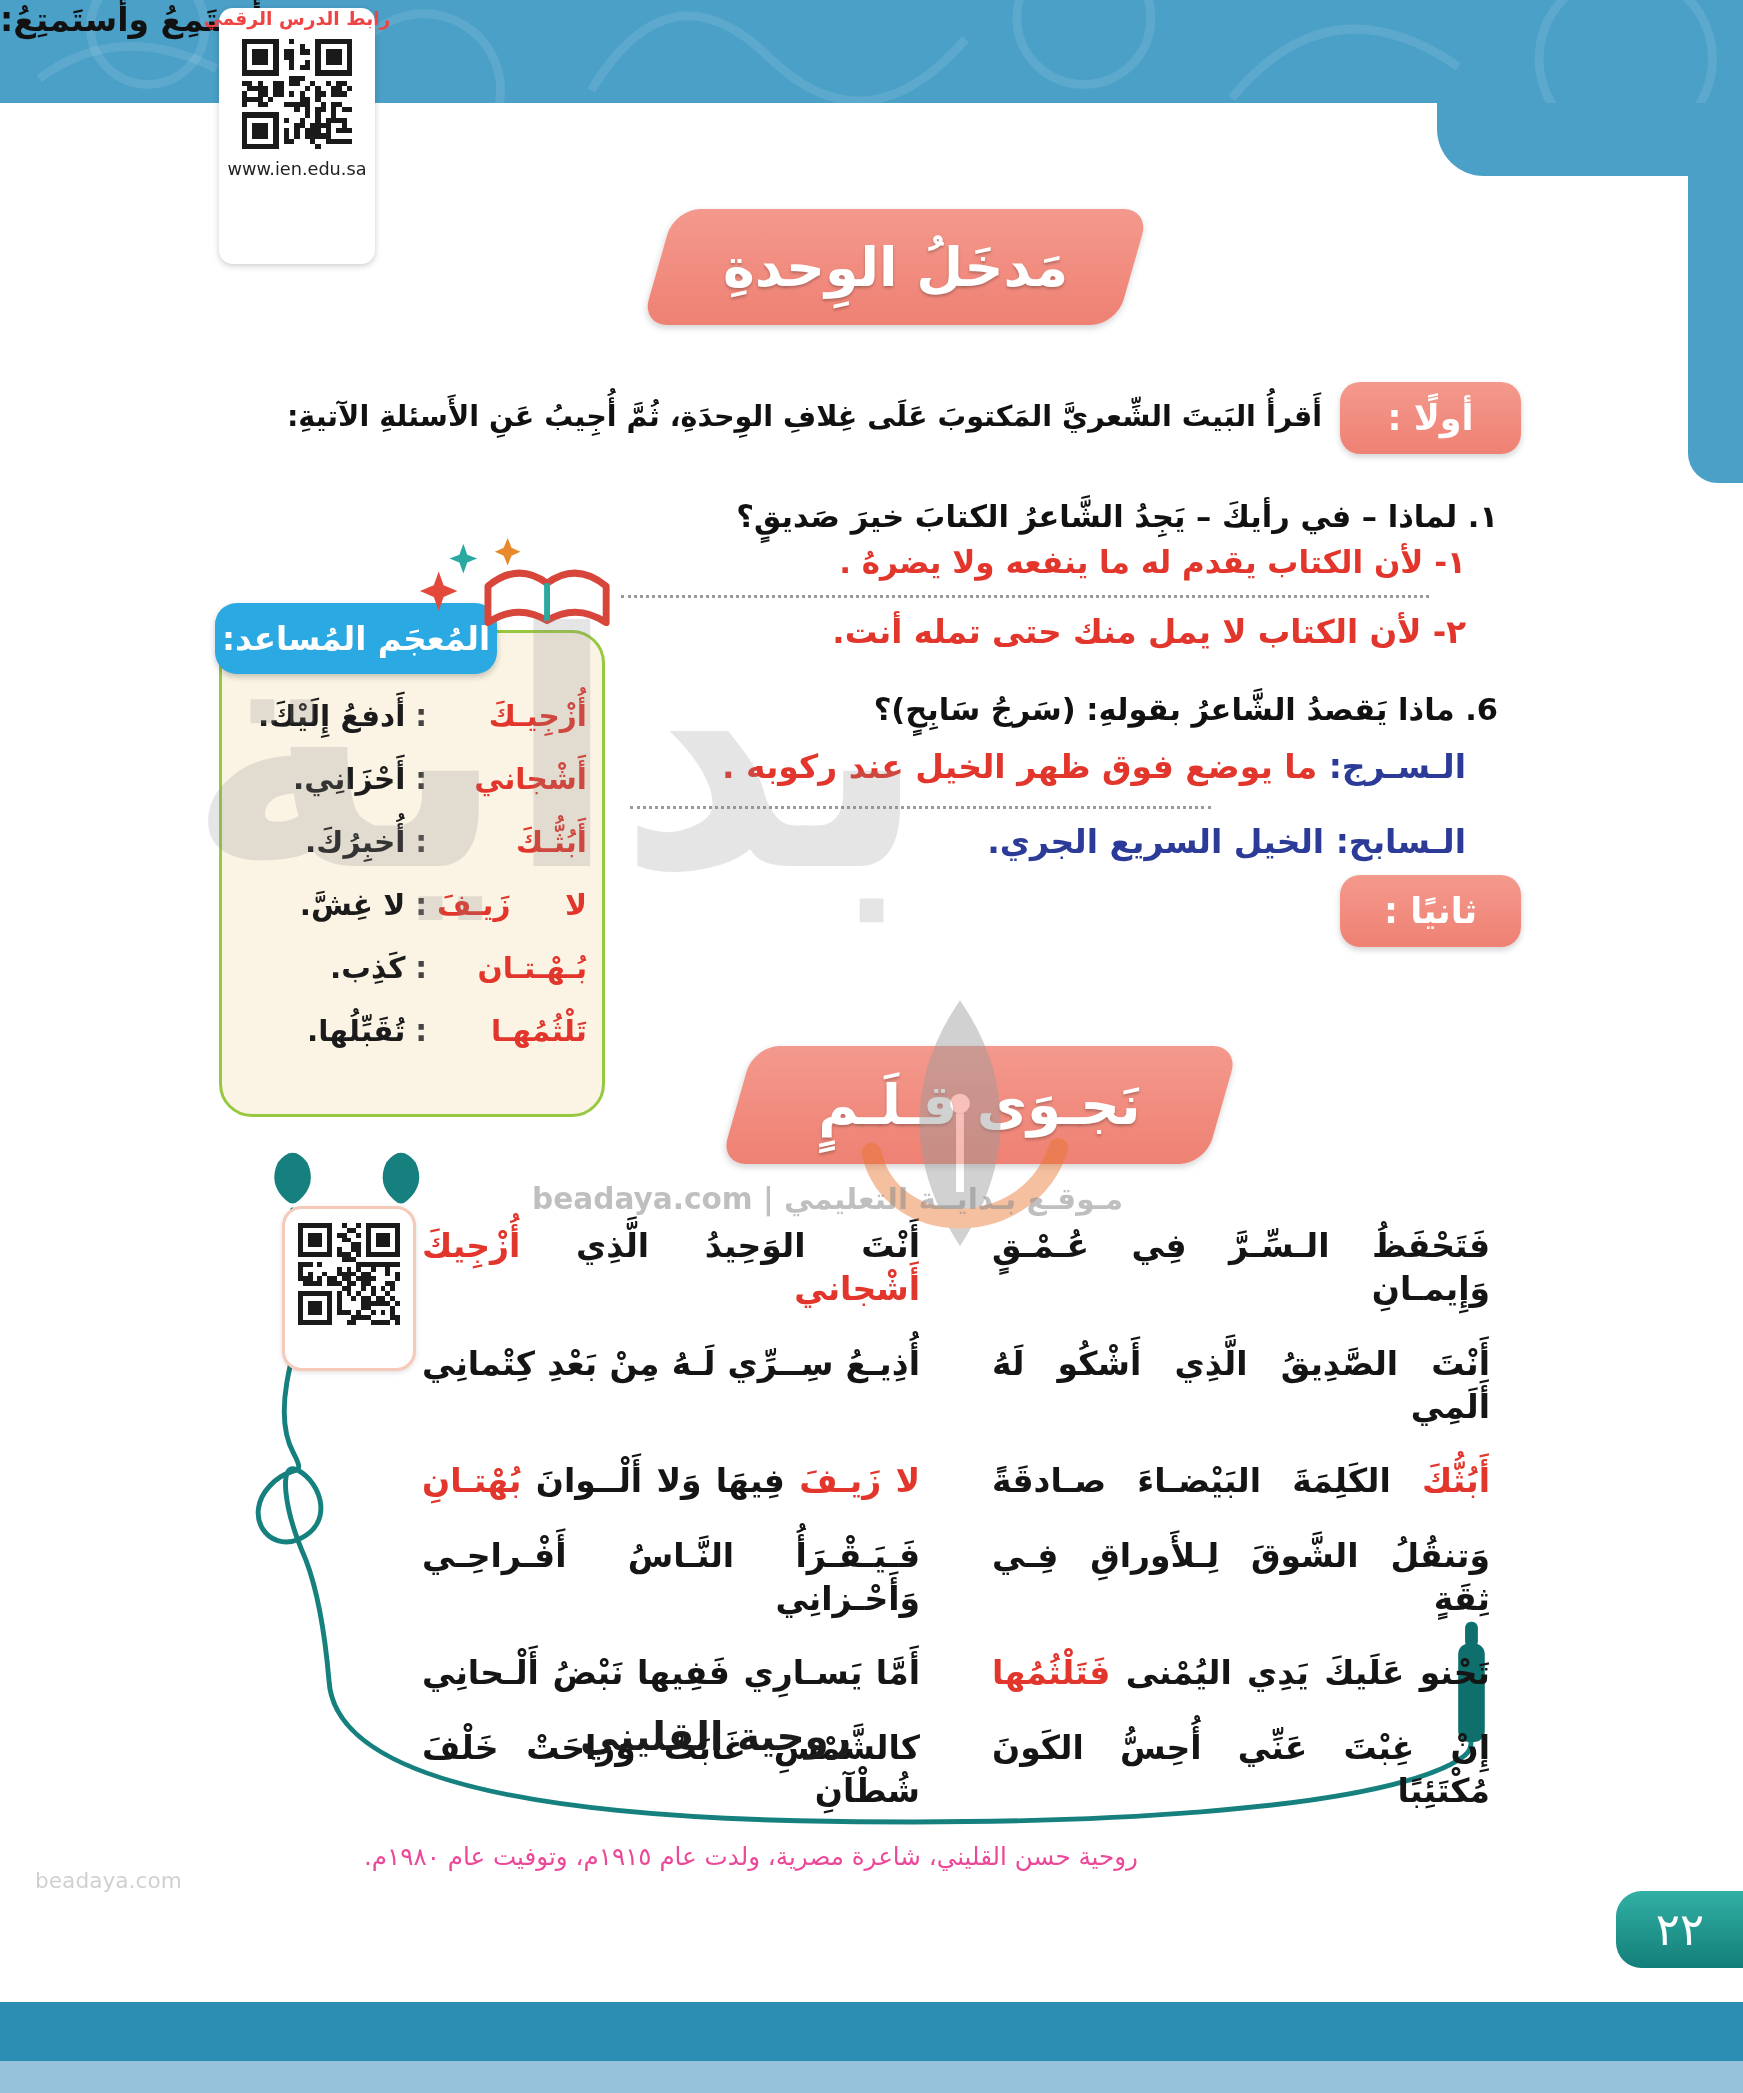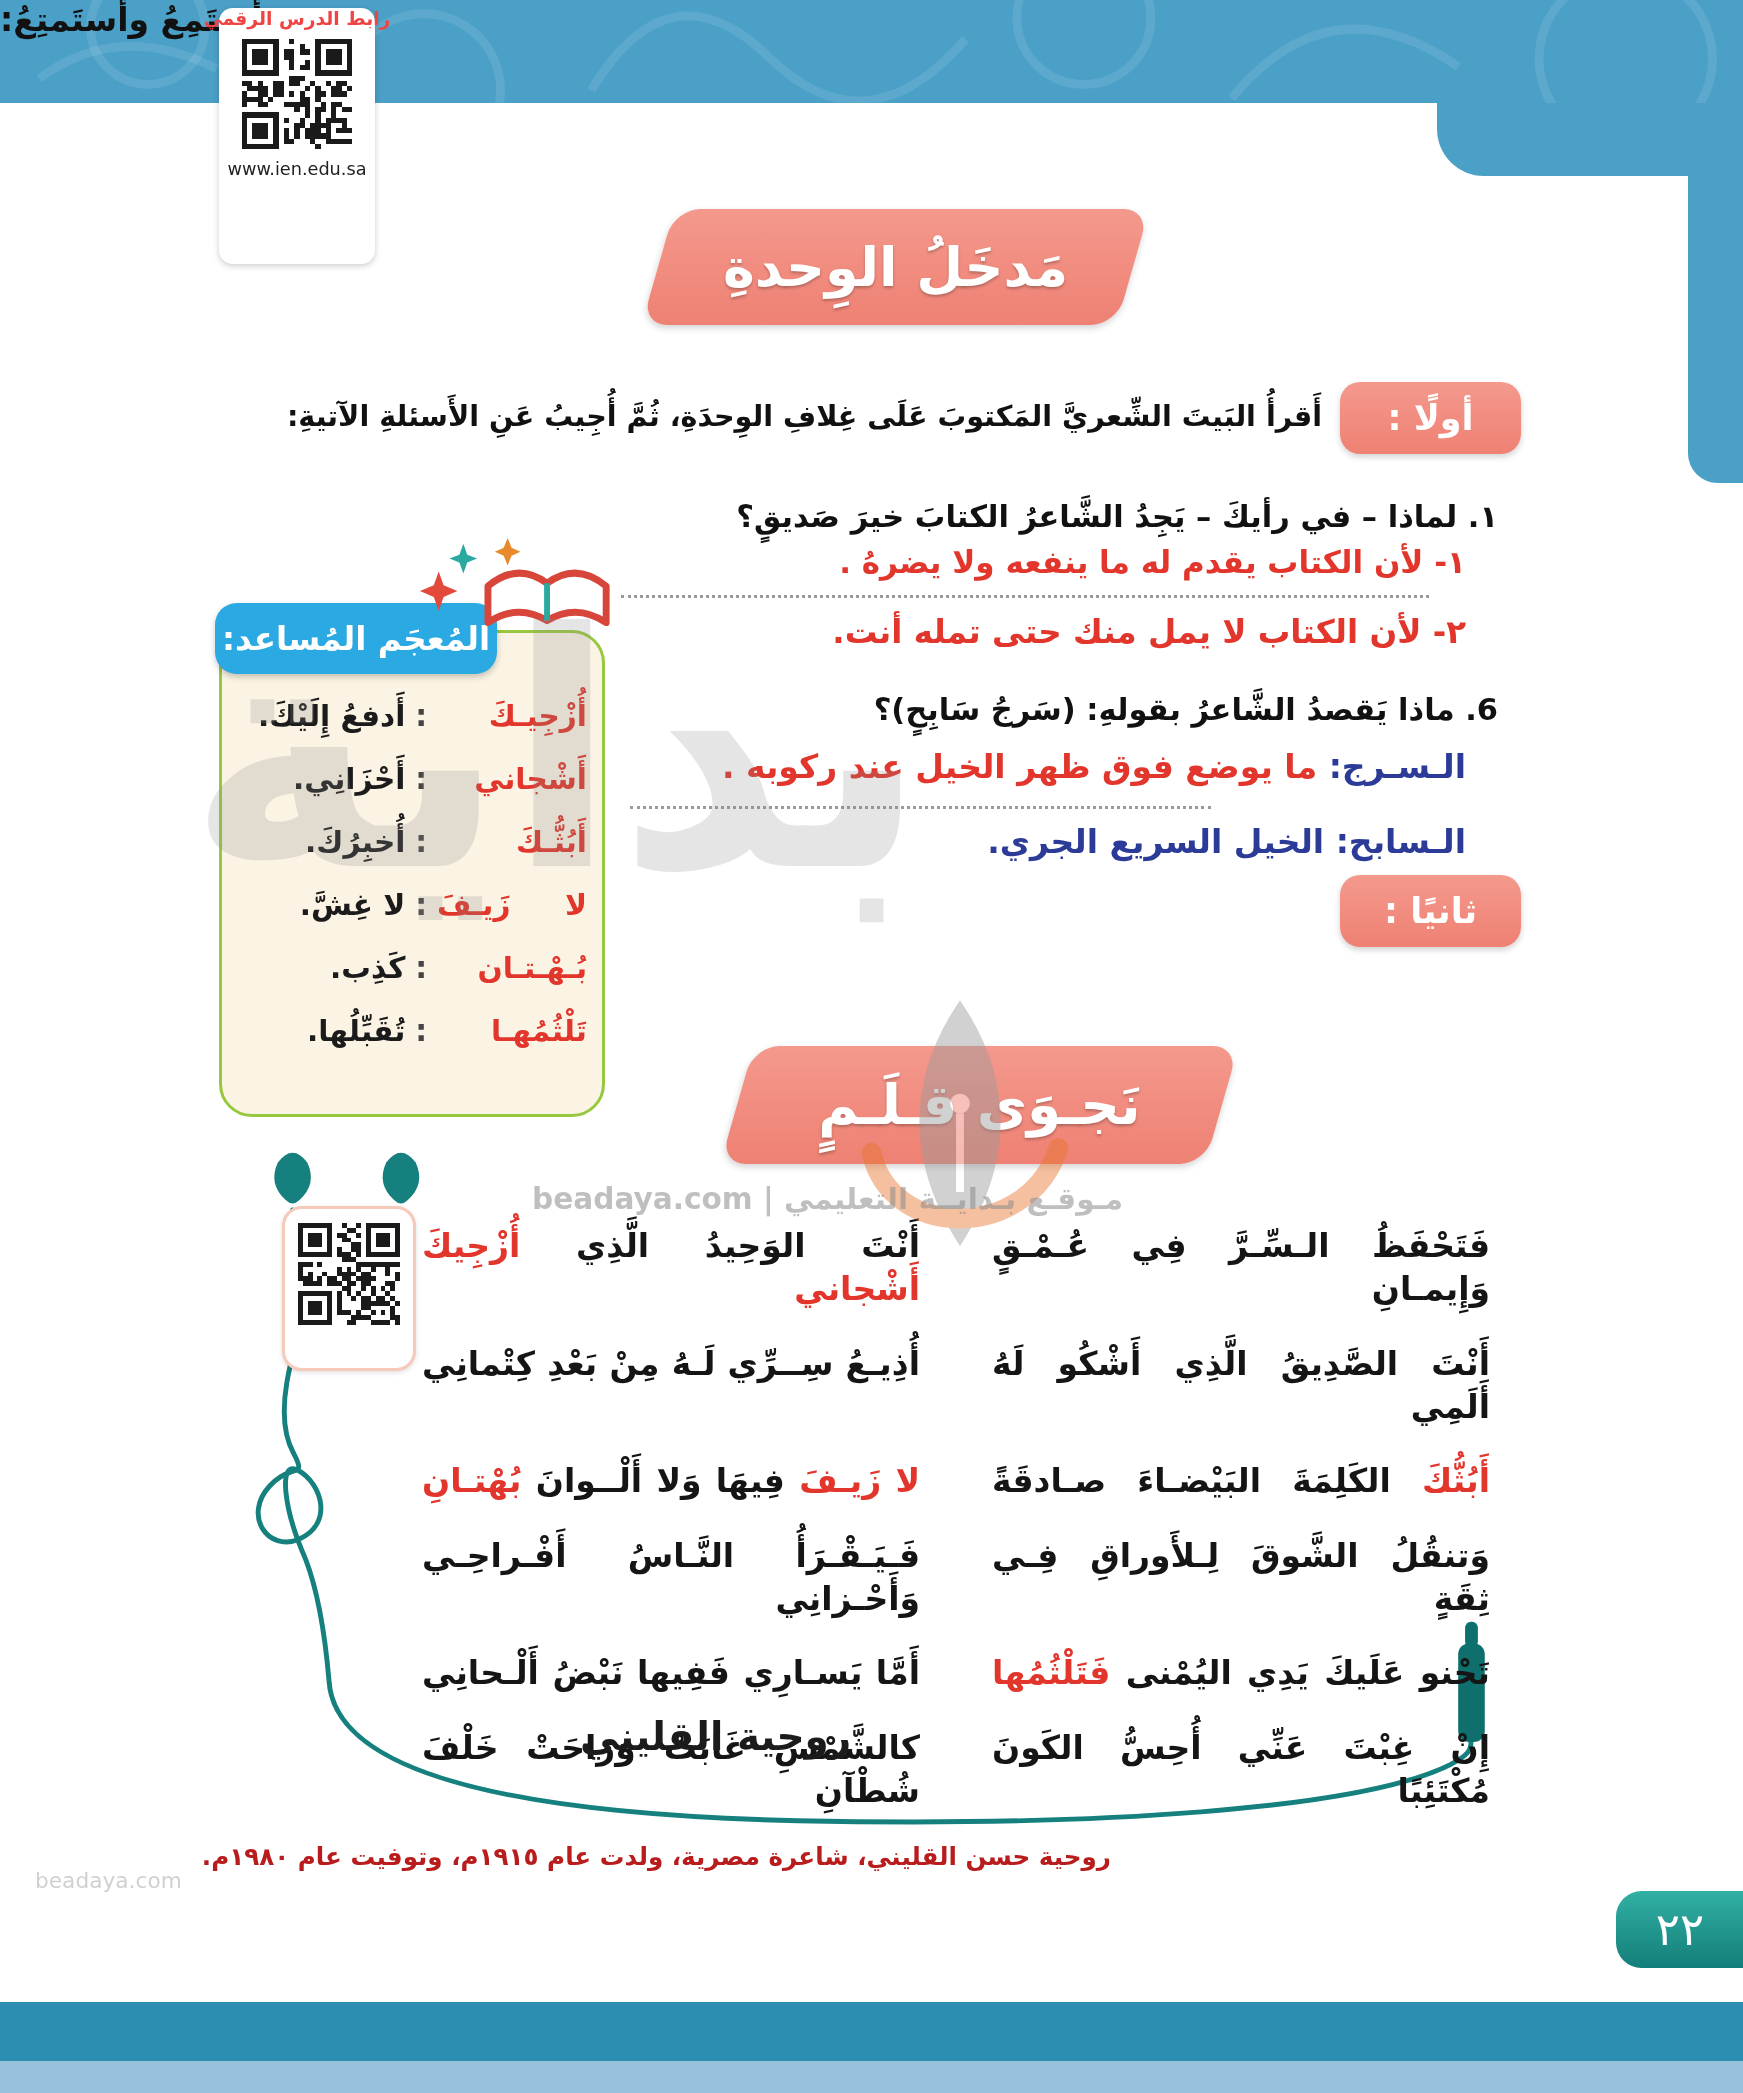--- a/index.html
+++ b/index.html
@@ -59,21 +59,21 @@
   .book-icon{position:absolute;left:409px;top:532px;width:217px;height:133px;z-index:12}
 
   
   .poem{position:absolute;left:422px;top:1224px;width:1068px;z-index:10;direction:rtl}
   .poem-row{display:flex;justify-content:space-between;margin-bottom:31.5px}
   .hemistich{font-size:33px;font-weight:bold;color:#151515;line-height:43px;width:498px;text-align:justify;text-align-last:justify}
   .hemistich .red{color:#E2352B}
   .poet{position:absolute;left:580px;top:1714px;font-size:39px;font-weight:bold;z-index:10;direction:rtl}
 
   
-  .footer-note{position:absolute;right:633px;top:1842px;font-size:24.6px;font-weight:700;color:#b91c1c;white-space:nowrap;z-index:10;direction:rtl}
+  .footer-note{position:absolute;right:606px;top:1842px;font-size:24.6px;font-weight:400;color:#ec4899;white-space:nowrap;z-index:10;direction:rtl}
   .page-badge{position:absolute;right:0;top:1891px;width:128px;height:77px;border-radius:25.6px 0 0 25.6px;background:linear-gradient(180deg,#31B0A4,#137E79);color:#fff;font-size:45px;font-weight:normal;display:flex;align-items:center;justify-content:center;z-index:10}
   .band-mid{position:absolute;left:0;bottom:32.5px;width:100%;height:59px;background:#2C8EB2;z-index:5}
   .band-low{position:absolute;left:0;bottom:0;width:100%;height:32.5px;background:#96C2DB;z-index:5}
 
   
   .earphones-svg{position:absolute;left:197px;top:1123px;width:1340px;height:759px;z-index:6}
   .qr-card-2{position:absolute;left:282px;top:1206px;width:134px;height:165px;background:#fff;border:3px solid #F6C9BB;border-radius:19.7px;display:flex;align-items:flex-start;justify-content:center;z-index:7;box-shadow:0 2px 4.9px rgba(0,0,0,.12)}
   .qr-card-2 svg{width:102px;height:102px;margin-top:13.8px}
 
   

